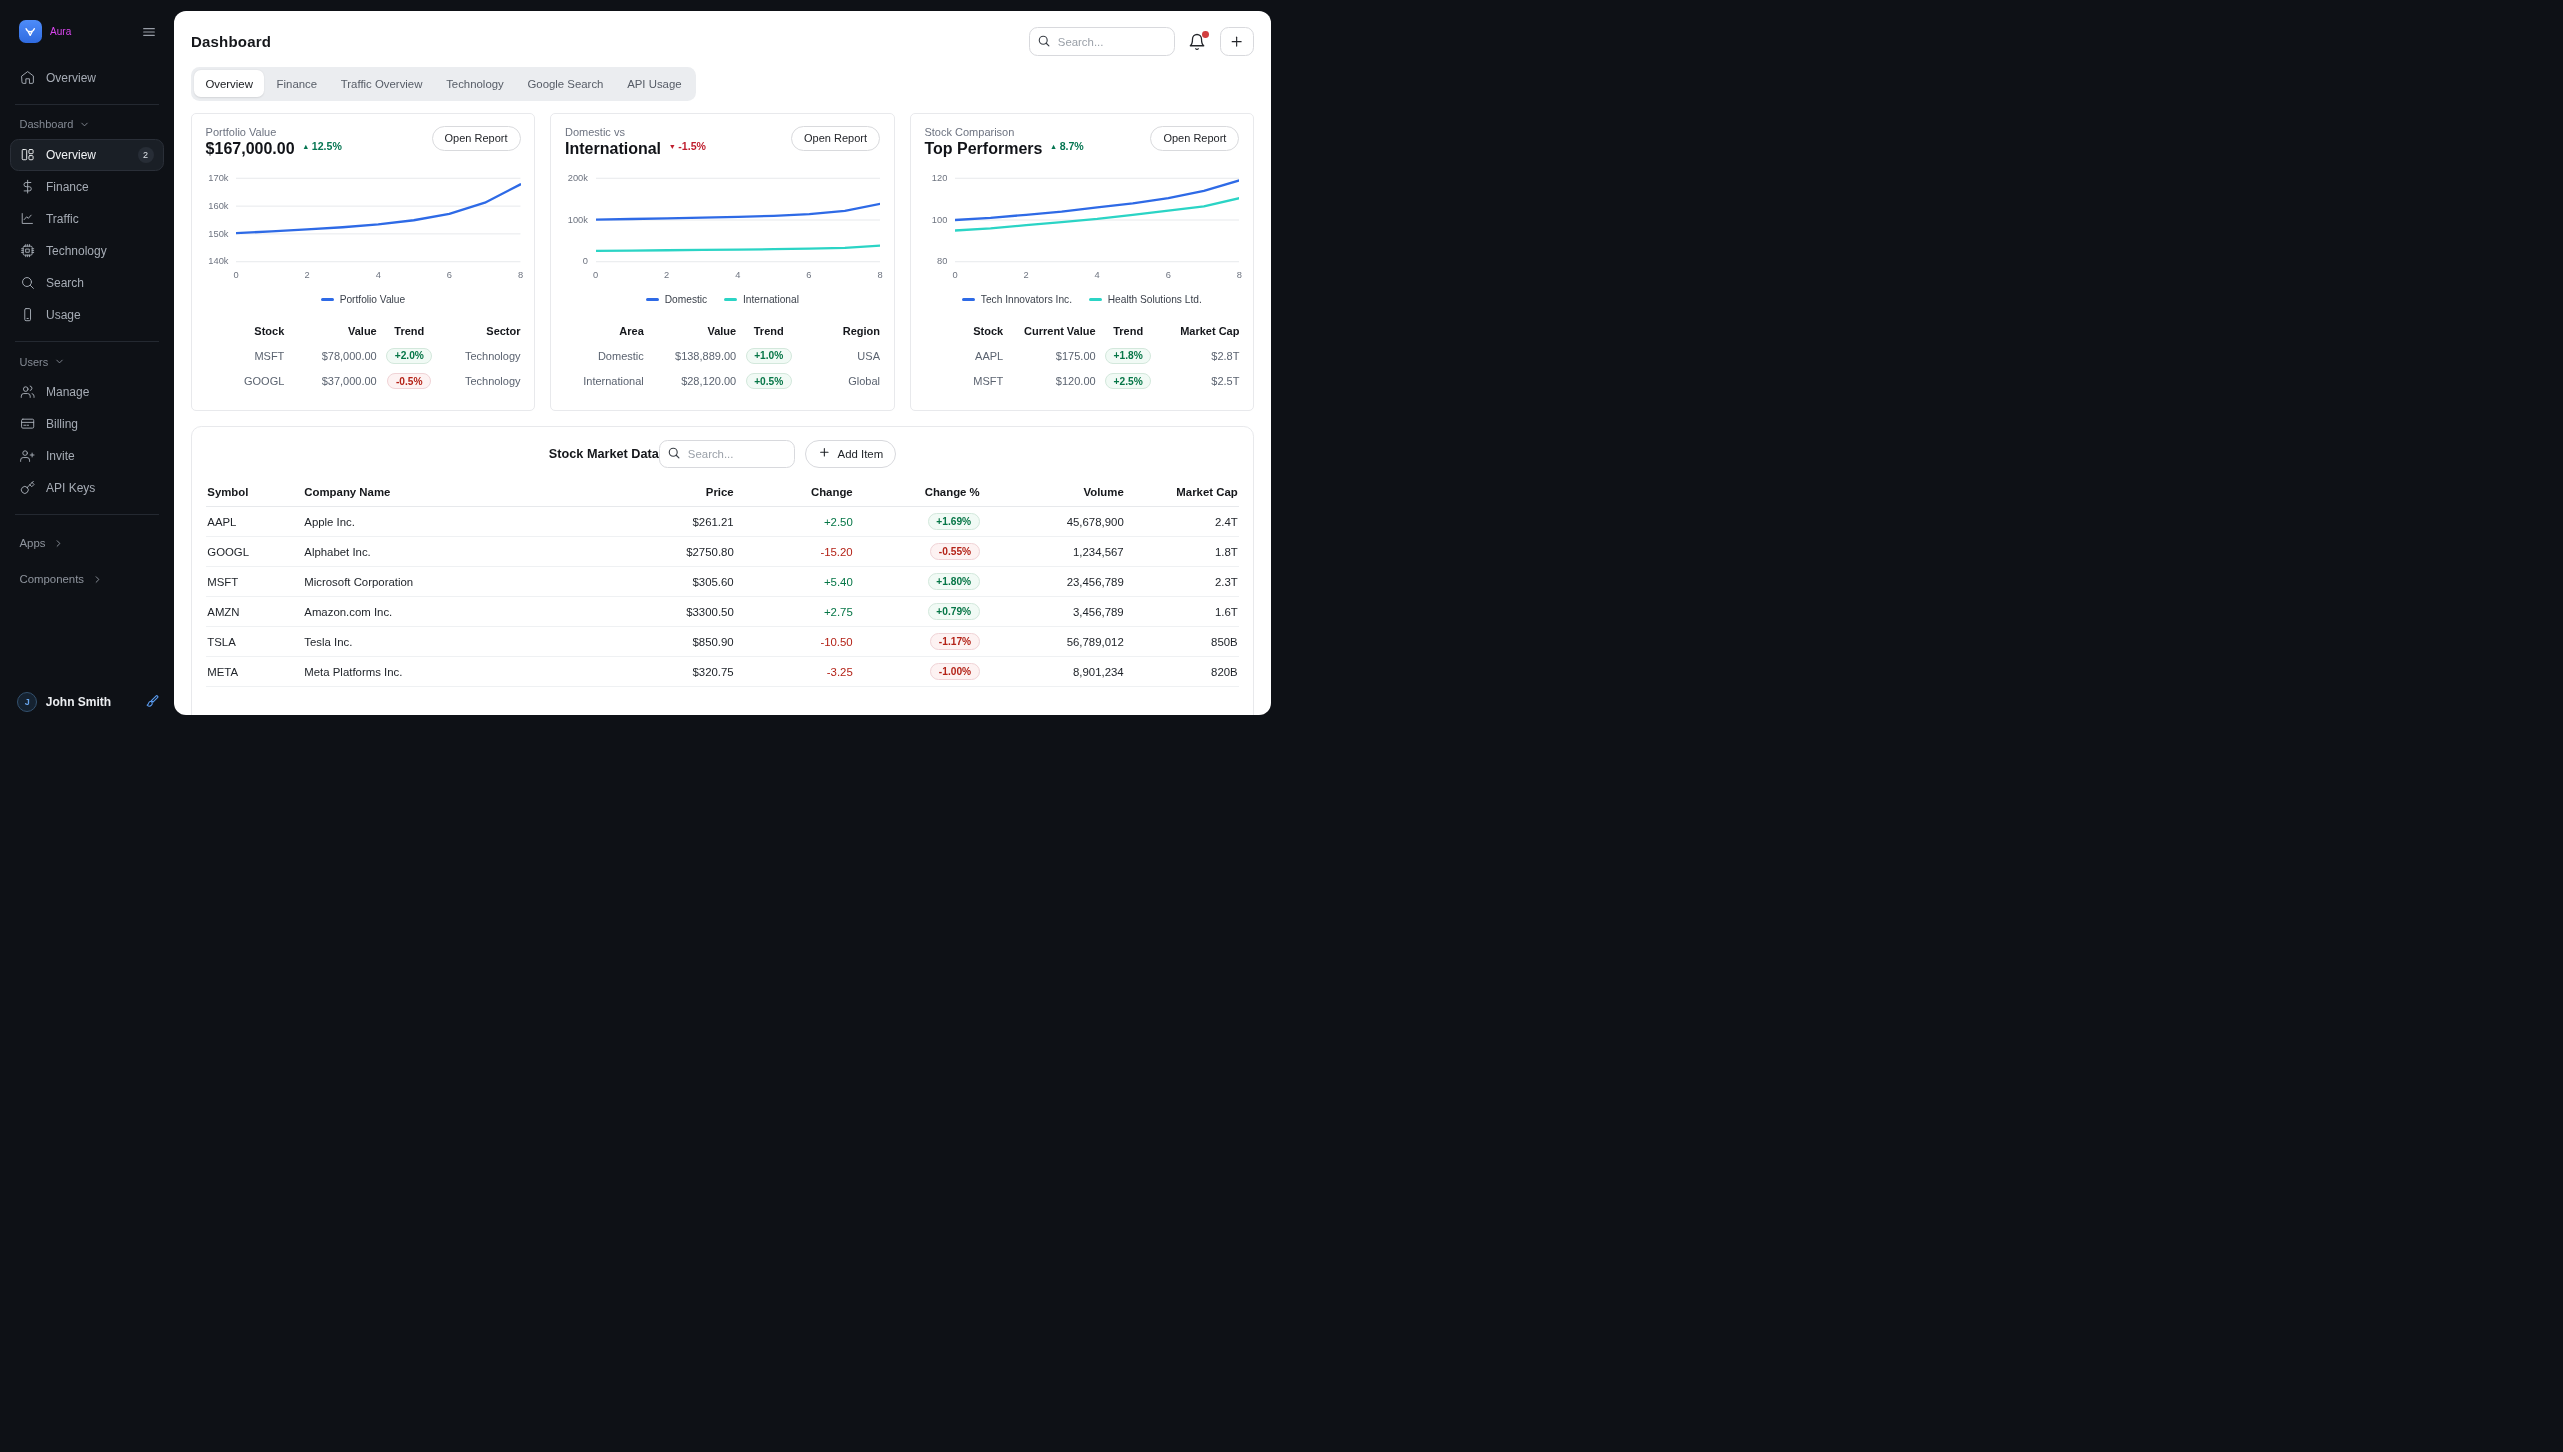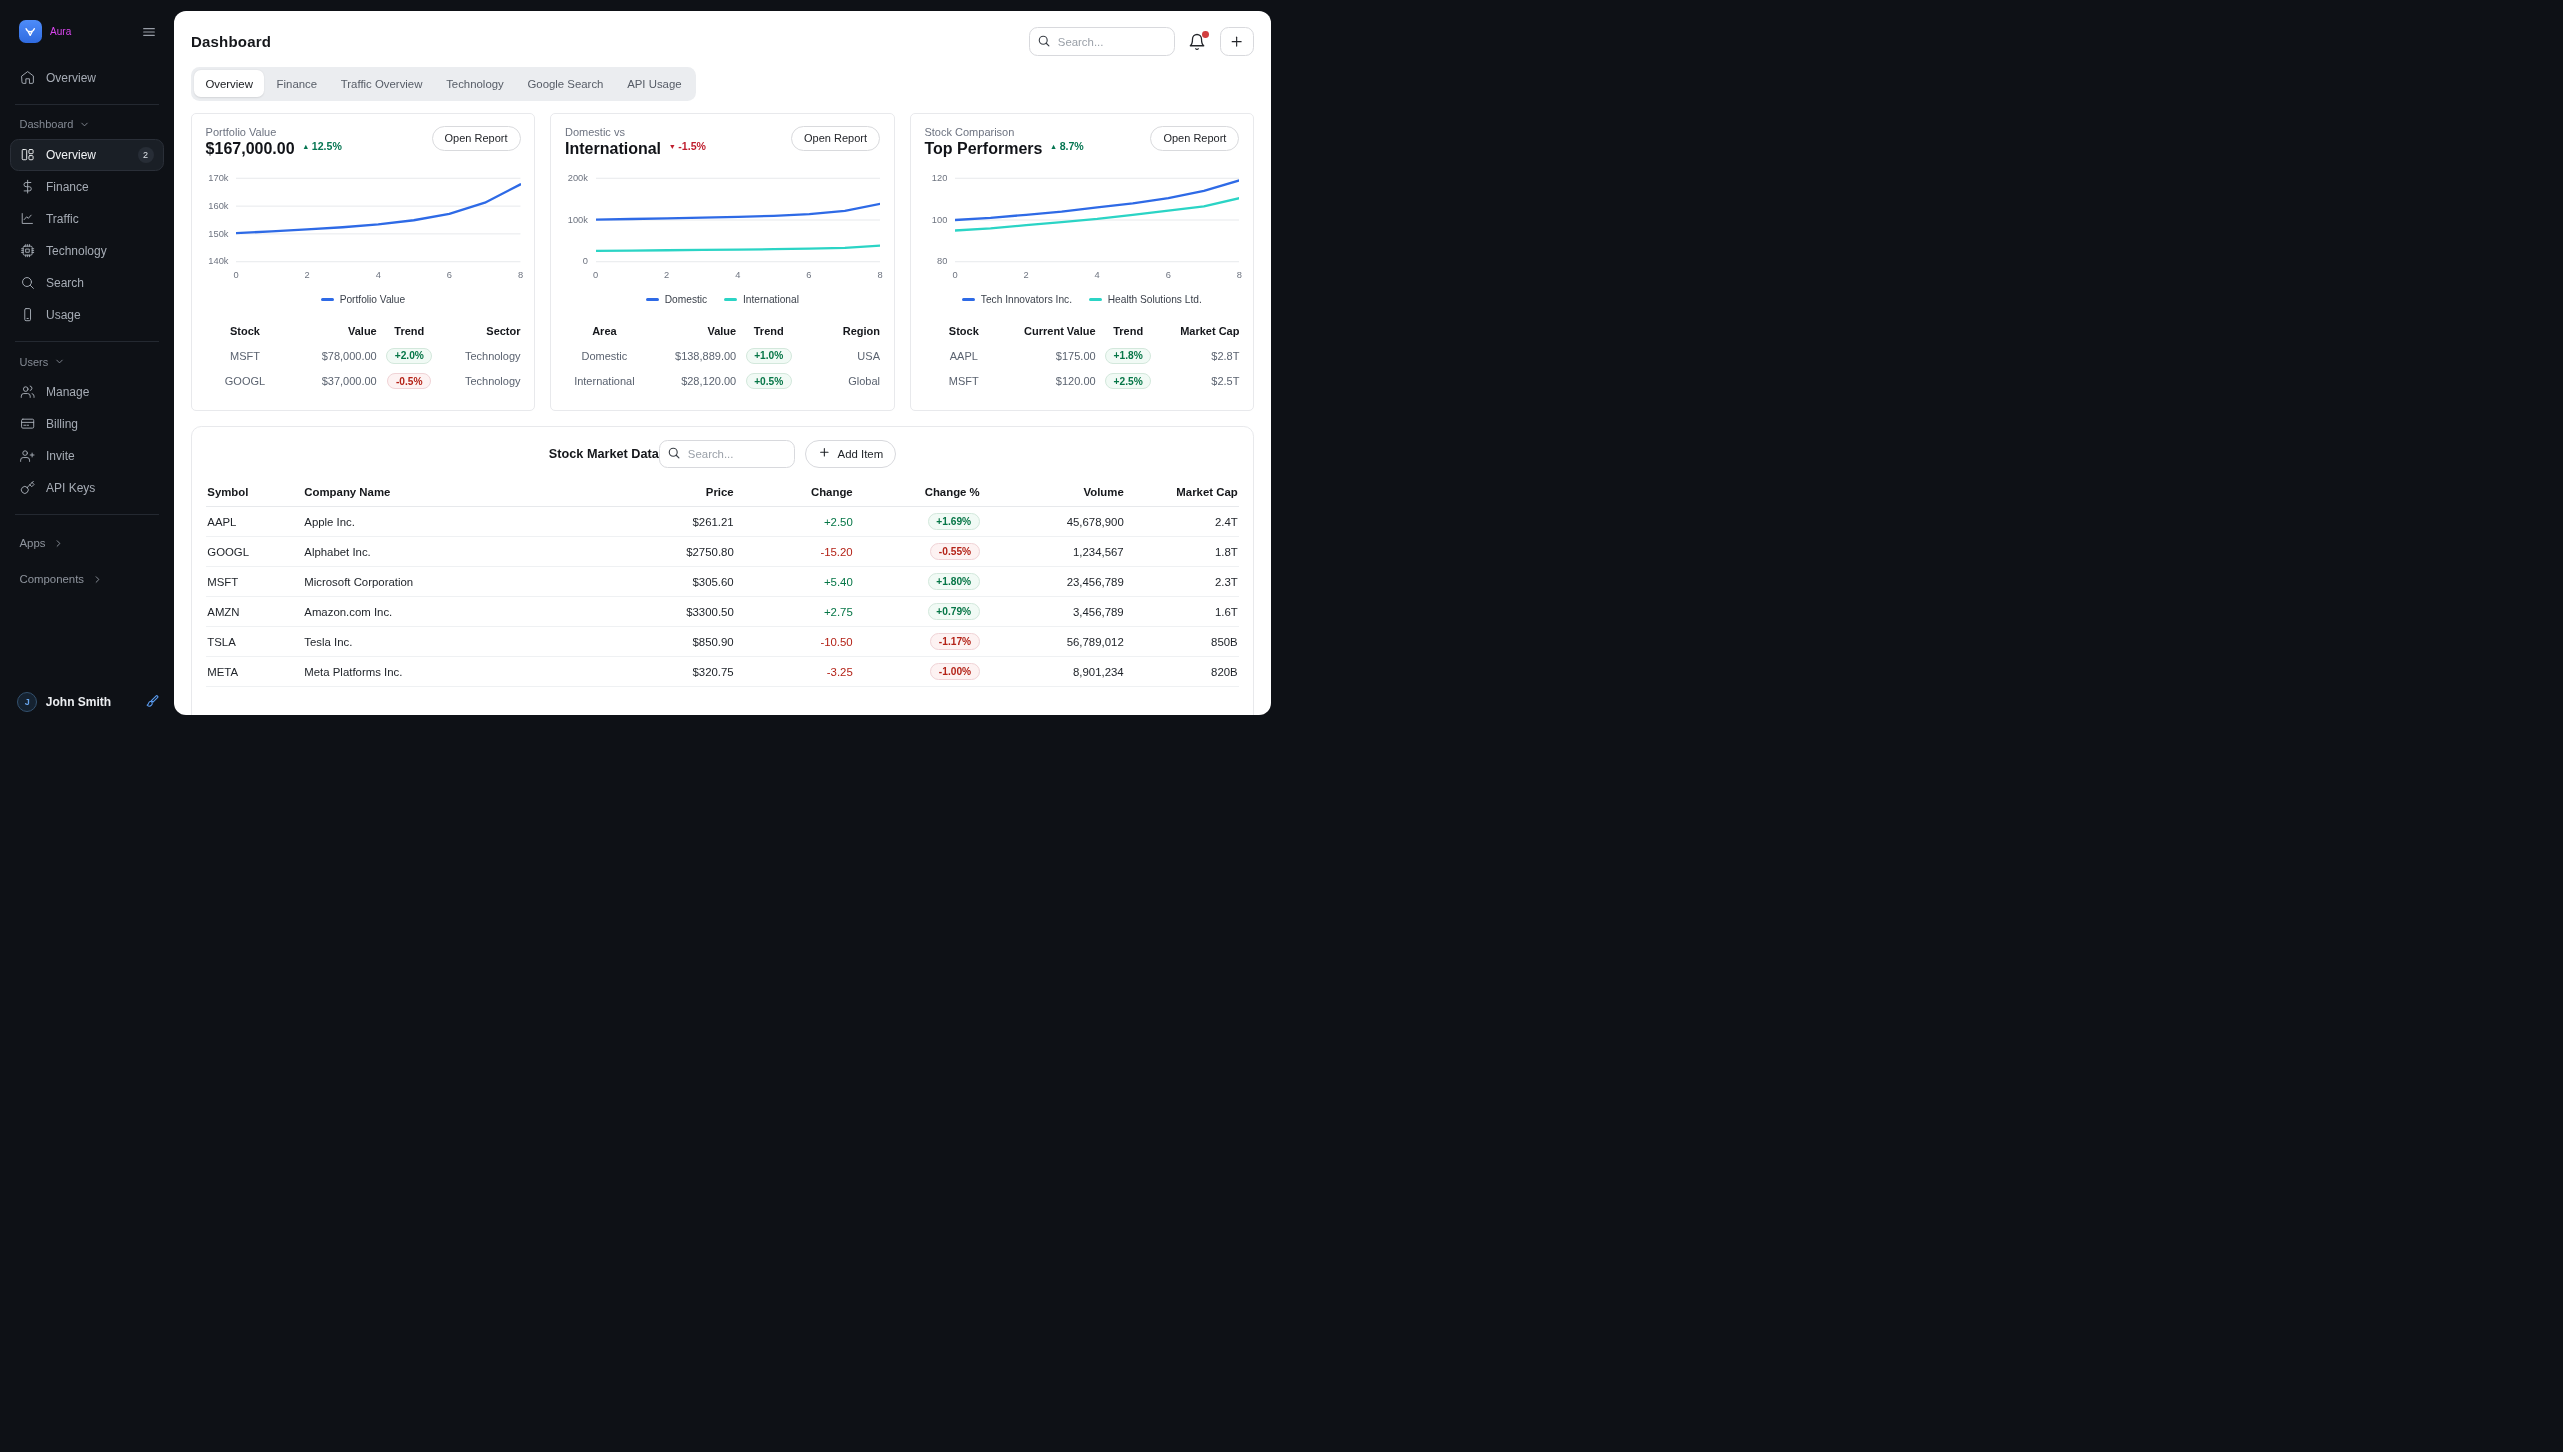--- a/index.html
+++ b/index.html
@@ -61,21 +61,21 @@
   .xrow{margin-left:30.5px;position:relative;height:15.3px;margin-top:3.4px}
   .xlab{position:absolute;transform:translateX(-50%);font-size:9.3px;color:#6e7480;top:0.8px}
   .legend{display:flex;justify-content:center;gap:17px;margin-top:6.8px;height:15.3px}
   .lg{display:flex;align-items:center;gap:6px;font-size:10.2px;color:#3c424c}
   .sw{width:12.7px;height:2.5px;border-radius:1.7px}
 
   .ctable{margin-top:12px}
   .crow{display:grid;grid-template-columns:1.15fr 1.35fr .95fr 1.15fr;align-items:center;height:25.4px}
   .crow.head{font-weight:700;color:#15171c;font-size:11px;height:24px}
   .crow:not(.head){color:#5b6370;font-size:11px}
-  .ca-l{text-align:center}.ca-r{text-align:right}.ca-c{text-align:center}
+  .ca-l{text-align:right}.ca-r{text-align:right}.ca-c{text-align:center}
 
   .pill{display:inline-block;padding:1.7px 7.6px;border-radius:847px;font-size:10.2px;font-weight:600}
   .pill.pos{color:#067647;background:#f1faf5;border:0.8px solid #d3e8dc}
   .pill.neg{color:#b42318;background:#fdf2f2;border:0.8px solid #f0d3d6}
 
   
   .market{margin-top:15.3px;border:0.8px solid #e8e9ec;border-radius:10.2px;padding:12px 13.6px;background:#fff}
   .market-head{display:flex;align-items:center;justify-content:center;height:29px}
   .market-title{font-size:12.7px;font-weight:700;color:#15171b}
   .market-right{display:flex;align-items:center;gap:10.2px}

